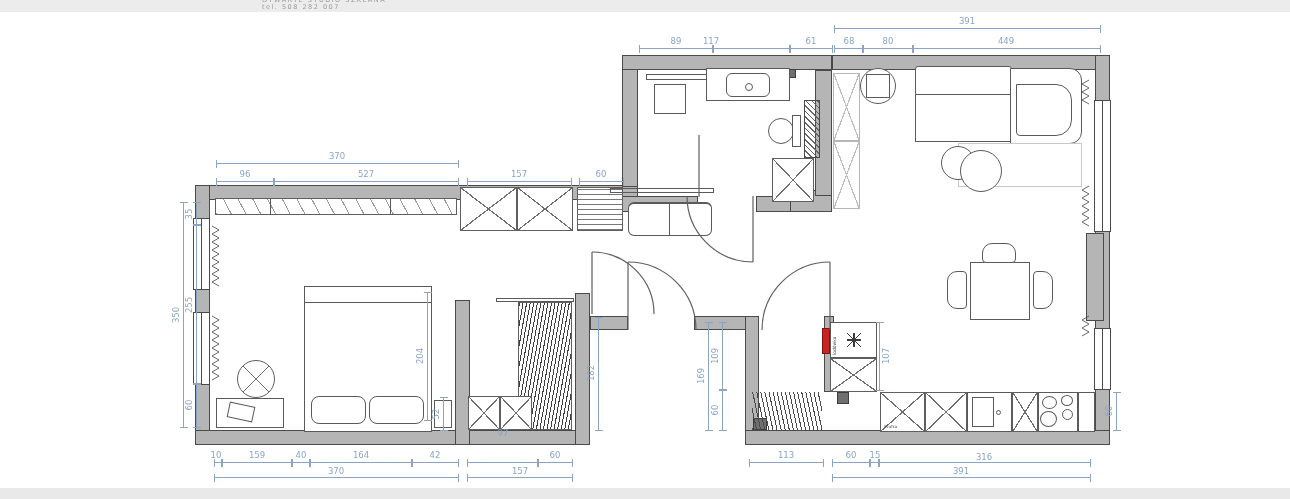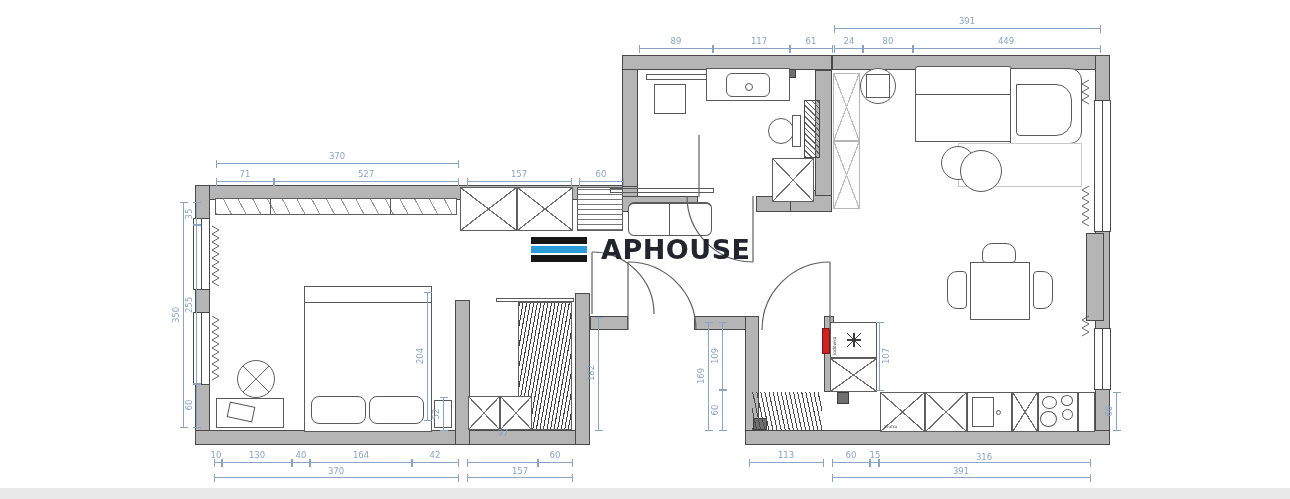--- a/index.html
+++ b/index.html
@@ -59,20 +59,24 @@
   .b-dark{background:#161616;} .b-blue{background:#2b9cd8;}
   .logo .brand{font-size:27px;font-weight:600;color:#23242e;letter-spacing:.5px;line-height:1;}
   svg.overlay{position:absolute;left:0;top:0;z-index:20;pointer-events:none;}
   .dimlayer{position:absolute;left:0;top:0;z-index:30;}
 </style>
 </head>
 <body>
 
 <div class="screen">
 
+  <div class="topbar">
+    <div class="txt" style="top:-4px;">OTWARTE STUDIO SZKLANA</div>
+    <div class="txt" style="top:3px;">tel. 508 282 007</div>
+  </div>
   <div class="bottombar"></div>
 
   <div class="wall" style="left:195px;top:185px;width:443px;height:15px"></div>
   <div class="wall" style="left:195px;top:185px;width:15px;height:260px"></div>
   <div class="wall" style="left:195px;top:430px;width:395px;height:15px"></div>
   <div class="wall" style="left:455px;top:300px;width:15px;height:145px"></div>
   <div class="wall" style="left:575px;top:293px;width:15px;height:152px"></div>
   <div class="wall" style="left:590px;top:316px;width:38px;height:14px"></div>
   <div class="wall" style="left:694px;top:316px;width:64px;height:14px"></div>
   <div class="wall" style="left:745px;top:316px;width:14px;height:129px"></div>
@@ -186,37 +190,37 @@
       <polyline points="1089,316 1082,320 1089,324 1082,328 1089,332 1082,336"></polyline>
     </g>
   </svg>
 
   <div class="dimlayer">
 
     <i class="dh" style="left:640px;top:48px;width:73px"></i>
     <i class="dh" style="left:713px;top:48px;width:77px"></i>
     <i class="dh" style="left:790px;top:48px;width:42px"></i>
     <span class="dlab" style="left:676px;top:36px">89</span>
-    <span class="dlab" style="left:759px;top:36px">117</span>
+    <span class="dlab" style="left:711px;top:36px">117</span>
     <span class="dlab" style="left:811px;top:36px">61</span>
 
     <i class="dh" style="left:835px;top:28px;width:265px"></i>
     <span class="dlab" style="left:967px;top:16px">391</span>
     <i class="dh" style="left:835px;top:48px;width:28px"></i>
     <i class="dh" style="left:863px;top:48px;width:50px"></i>
     <i class="dh" style="left:913px;top:48px;width:187px"></i>
-    <span class="dlab" style="left:849px;top:36px">24</span>
+    <span class="dlab" style="left:849px;top:36px">68</span>
     <span class="dlab" style="left:888px;top:36px">80</span>
     <span class="dlab" style="left:1006px;top:36px">449</span>
 
     <i class="dh" style="left:217px;top:163px;width:241px"></i>
     <span class="dlab" style="left:337px;top:151px">370</span>
     <i class="dh" style="left:217px;top:181px;width:57px"></i>
     <i class="dh" style="left:274px;top:181px;width:184px"></i>
-    <span class="dlab" style="left:245px;top:169px">71</span>
+    <span class="dlab" style="left:245px;top:169px">96</span>
     <span class="dlab" style="left:366px;top:169px">527</span>
     <i class="dh" style="left:468px;top:181px;width:103px"></i>
     <i class="dh" style="left:580px;top:181px;width:43px"></i>
     <span class="dlab" style="left:519px;top:169px">157</span>
     <span class="dlab" style="left:601px;top:169px">60</span>
 
     <i class="dv" style="left:183px;top:203px;height:224px"></i>
     <span class="dlab v" style="left:176px;top:315px">350</span>
     <i class="dv" style="left:196px;top:203px;height:22px"></i>
     <i class="dv" style="left:196px;top:225px;height:159px"></i>
@@ -224,21 +228,21 @@
     <span class="dlab v" style="left:189px;top:214px">35</span>
     <span class="dlab v" style="left:189px;top:305px">255</span>
     <span class="dlab v" style="left:189px;top:405px">60</span>
 
     <i class="dh" style="left:215px;top:462px;width:7px"></i>
     <i class="dh" style="left:222px;top:462px;width:70px"></i>
     <i class="dh" style="left:292px;top:462px;width:18px"></i>
     <i class="dh" style="left:310px;top:462px;width:102px"></i>
     <i class="dh" style="left:412px;top:462px;width:46px"></i>
     <span class="dlab" style="left:216px;top:450px">10</span>
-    <span class="dlab" style="left:257px;top:450px">130</span>
+    <span class="dlab" style="left:257px;top:450px">159</span>
     <span class="dlab" style="left:301px;top:450px">40</span>
     <span class="dlab" style="left:361px;top:450px">164</span>
     <span class="dlab" style="left:435px;top:450px">42</span>
     <i class="dh" style="left:215px;top:477px;width:243px"></i>
     <span class="dlab" style="left:336px;top:466px">370</span>
 
     <i class="dh" style="left:468px;top:462px;width:70px"></i>
     <i class="dh" style="left:538px;top:462px;width:34px"></i>
     <span class="dlab" style="left:503px;top:428px">97</span>
     <span class="dlab" style="left:555px;top:450px">60</span>
@@ -270,22 +274,14 @@
     <span class="dlab v" style="left:886px;top:356px">107</span>
 
     <i class="dv" style="left:427px;top:293px;height:127px"></i>
     <span class="dlab v" style="left:420px;top:356px">204</span>
     <i class="dv" style="left:443px;top:398px;height:32px"></i>
     <span class="dlab v" style="left:436px;top:414px">52</span>
     <i class="dv" style="left:598px;top:318px;height:112px"></i>
     <span class="dlab v" style="left:591px;top:373px">182</span>
   </div>
 
-  <div class="logo">
-    <div class="bars">
-      <div class="bar b-dark"></div>
-      <div class="bar b-blue"></div>
-      <div class="bar b-dark"></div>
-    </div>
-    <div class="brand">APHOUSE</div>
-  </div>
 
 </div>
 
 </body></html>

